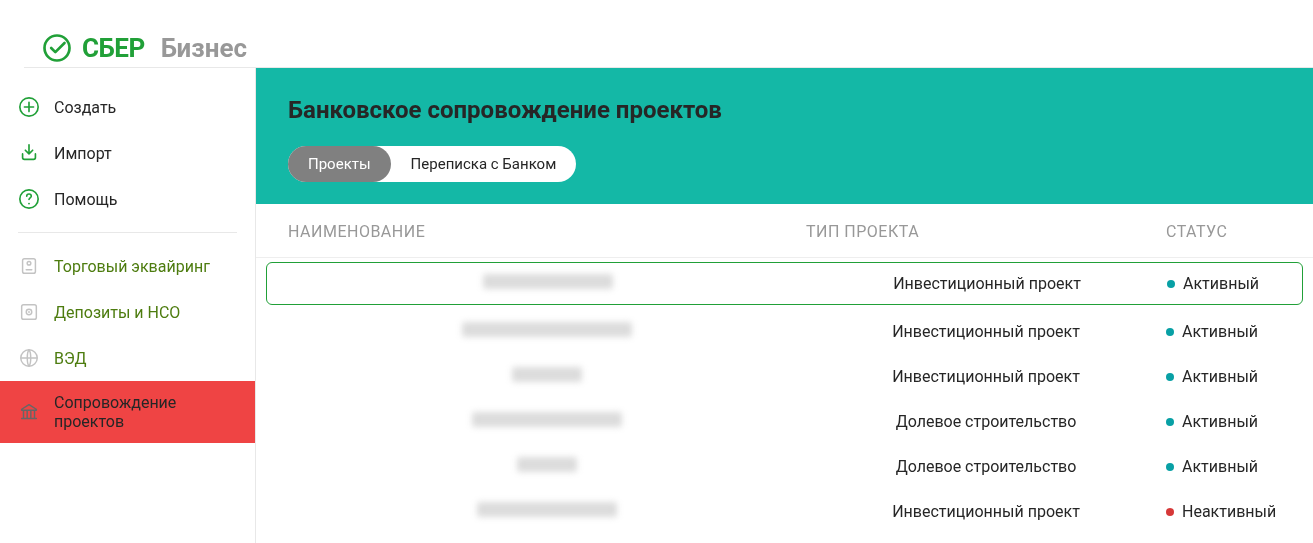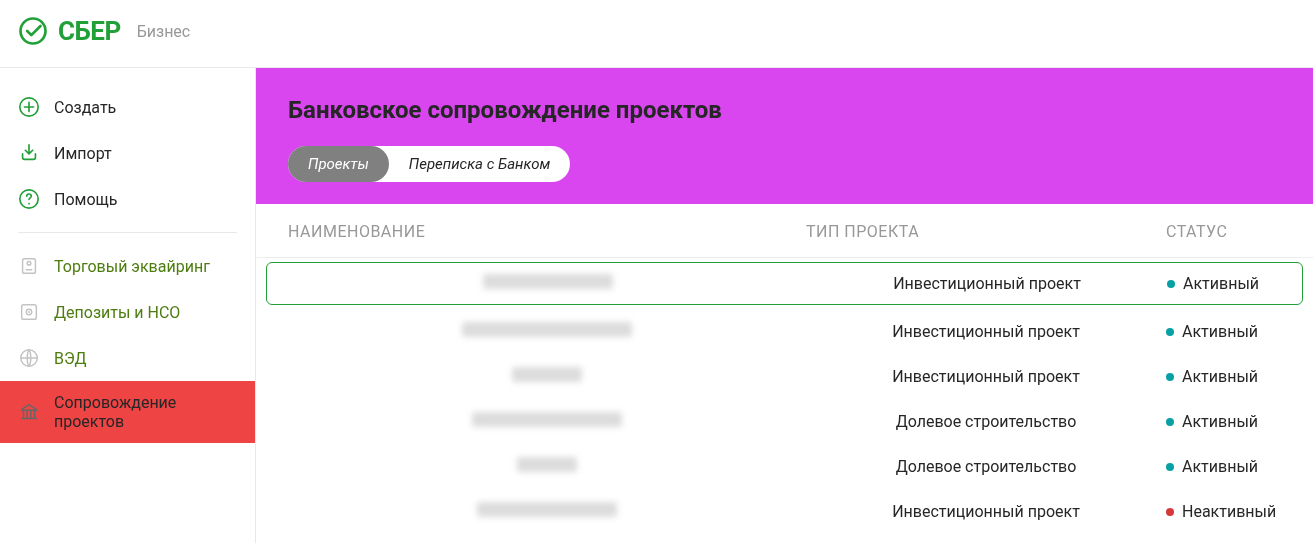--- a/index.html
+++ b/index.html
@@ -1,39 +1,39 @@
 <!DOCTYPE html>
 <html><head>
   <meta charset="utf-8">
   <style>
     * { box-sizing: border-box; margin: 0; padding: 0; }
     body { font-family: -apple-system, BlinkMacSystemFont, 'Segoe UI', Roboto, Arial, sans-serif; background: #fff; width: 1313px; height: 543px; overflow: hidden; }
     
-    .header { height: 68px; border-bottom: 1px solid #e8e8e8; display: flex; align-items: flex-start; padding: 16px 18px; }
+    .header { height: 68px; border-bottom: 1px solid #e8e8e8; display: flex; align-items: flex-end; padding: 4px 18px; margin-left: 24px; }
     .logo-wrap { display: flex; align-items: center; gap: 10px; }
     .logo-circle { width: 30px; height: 30px; }
     .brand-sber { font-size: 26px; font-weight: 700; color: #21A038; letter-spacing: -0.5px; }
-    .brand-biz { font-size: 16px; font-weight: 400; color: #989898; margin-left: 6px; }
+    .brand-biz { font-size: 26px; font-weight: 700; color: #989898; margin-left: 6px; }
     
     .layout { display: flex; height: calc(100% - 68px); }
     
     .sidebar { width: 256px; border-right: 1px solid #e8e8e8; padding-top: 16px; }
     .sidebar-item { display: flex; align-items: center; gap: 14px; padding: 12px 18px; font-size: 16px; color: #262626; cursor: pointer; }
     .sidebar-item.muted { color: #4d7c0f; }
     .sidebar-item.inactive .icon svg { opacity: 0.5; }
     .sidebar-item.active { background: #ef4444; color: #262626; }
     .sidebar-divider { height: 1px; background: #e8e8e8; margin: 10px 18px; }
     .icon { width: 22px; height: 22px; display: flex; align-items: center; justify-content: center; flex-shrink: 0; }
     .icon svg { display: block; }
     
     .main { flex: 1; display: flex; flex-direction: column; }
-    .main-top { background: #d946ef; padding: 28px 32px 22px 32px; }
+    .main-top { background: #14b8a6; padding: 28px 32px 22px 32px; }
     .page-title { font-size: 24px; font-weight: 700; color: #262626; margin-bottom: 22px; }
     
-    .tabs { display: inline-flex; background: #fff; border-radius: 24px; padding: 0; font-style: italic; }
+    .tabs { display: inline-flex; background: #fff; border-radius: 24px; padding: 0; }
     .tab { padding: 9px 20px; font-size: 15px; border-radius: 24px; cursor: pointer; color: #262626; }
     .tab.active { background: #808080; color: #fff; }
     
     .table-head { display: flex; padding: 18px 32px 16px 32px; border-bottom: 1px solid #eee; }
     .th { font-size: 16px; color: #989898; letter-spacing: 0.5px; }
     .col-name { flex: 0 0 518px; }
     .col-type { flex: 0 0 360px; }
     .col-status { flex: 1; }
     
     .row { display: flex; align-items: center; padding: 13px 32px; font-size: 16px; color: #262626; cursor: pointer; text-align: center; }

